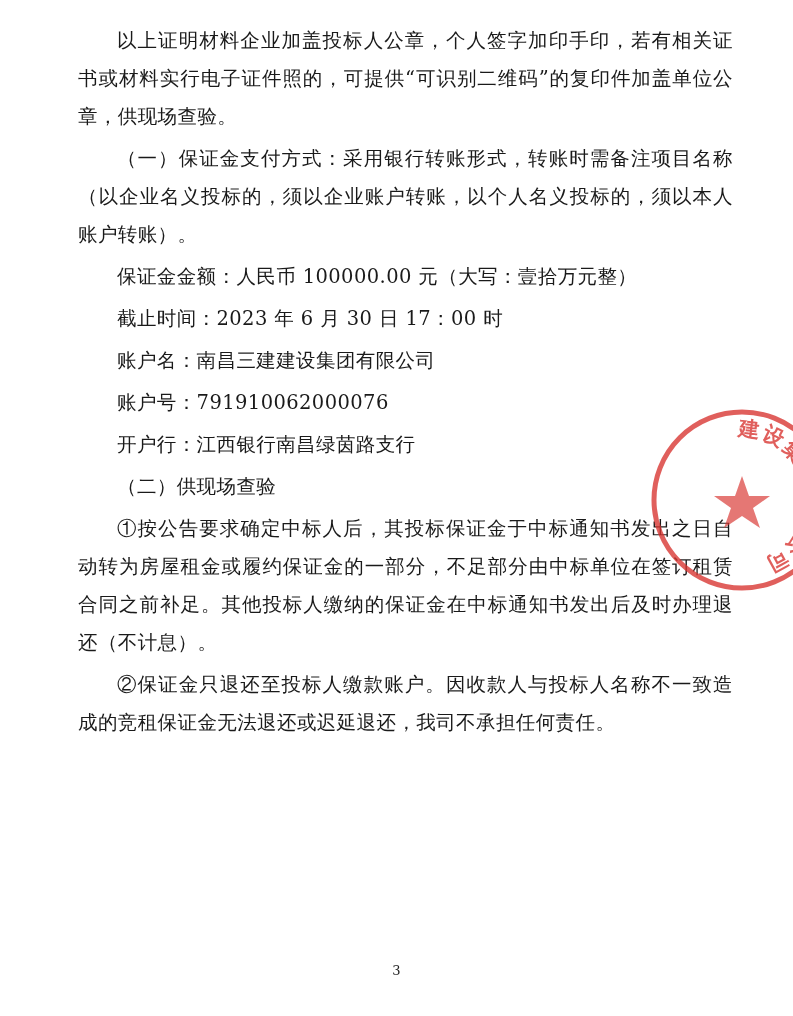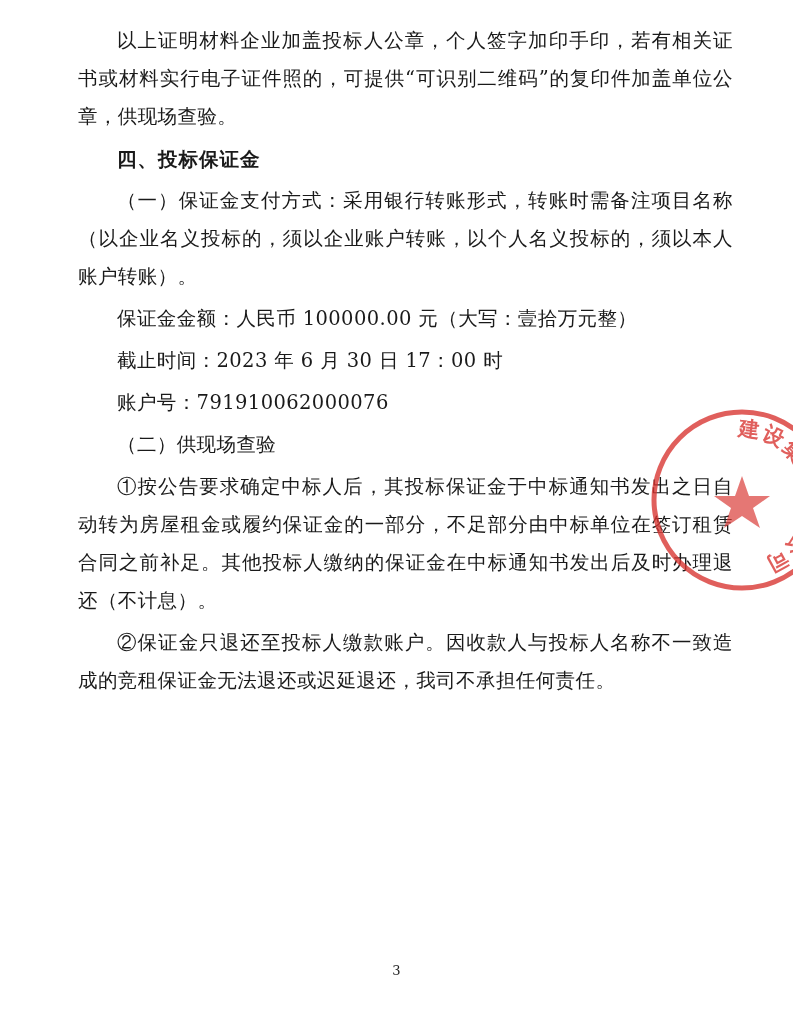--- a/index.html
+++ b/index.html
@@ -79,25 +79,26 @@
     letter-spacing: 2px;
   }
 </style>
 </head>
 <body>
 
 <div class="page">
 
   <div class="doc-body">
     <p class="para indent">以上证明材料企业加盖投标人公章，个人签字加印手印，若有相关证书或材料实行电子证件照的，可提供“可识别二维码”的复印件加盖单位公章，供现场查验。</p>
-    <p class="para heading">四、投标保证金</p>
     <p class="para indent">（一）保证金支付方式：采用银行转账形式，转账时需备注项目名称（以企业名义投标的，须以企业账户转账，以个人名义投标的，须以本人账户转账）。</p>
     <p class="para indent">保证金金额：人民币 100000.00 元（大写：壹拾万元整）</p>
     <p class="para indent">截止时间：2023 年 6 月 30 日 17：00 时</p>
+    <p class="para indent">账户名：南昌三建建设集团有限公司</p>
     <p class="para indent">账户号：791910062000076</p>
+    <p class="para indent">开户行：江西银行南昌绿茵路支行</p>
     <p class="para indent">（二）供现场查验</p>
     <p class="para indent">①按公告要求确定中标人后，其投标保证金于中标通知书发出之日自动转为房屋租金或履约保证金的一部分，不足部分由中标单位在签订租赁合同之前补足。其他投标人缴纳的保证金在中标通知书发出后及时办理退还（不计息）。</p>
     <p class="para indent">②保证金只退还至投标人缴款账户。因收款人与投标人名称不一致造成的竞租保证金无法退还或迟延退还，我司不承担任何责任。</p>
   </div>
 
   <div class="page-number">3</div>
 </div>
 
 <div class="seal">
   <svg width="188" height="188" viewBox="0 0 188 188" aria-hidden="true">

